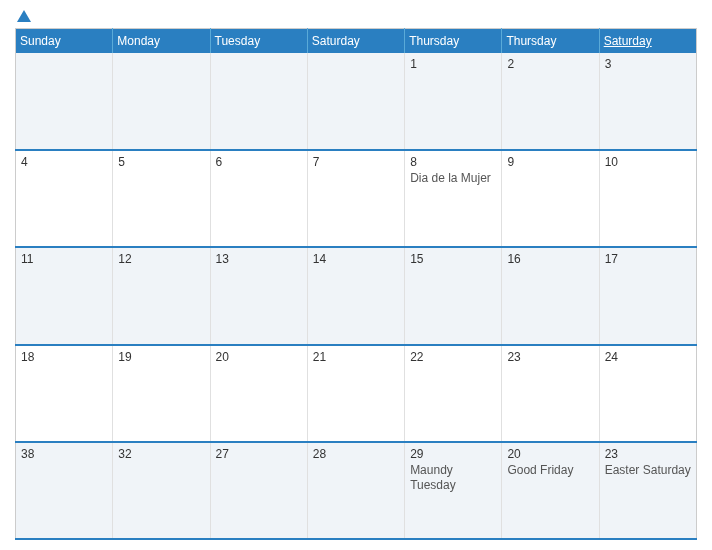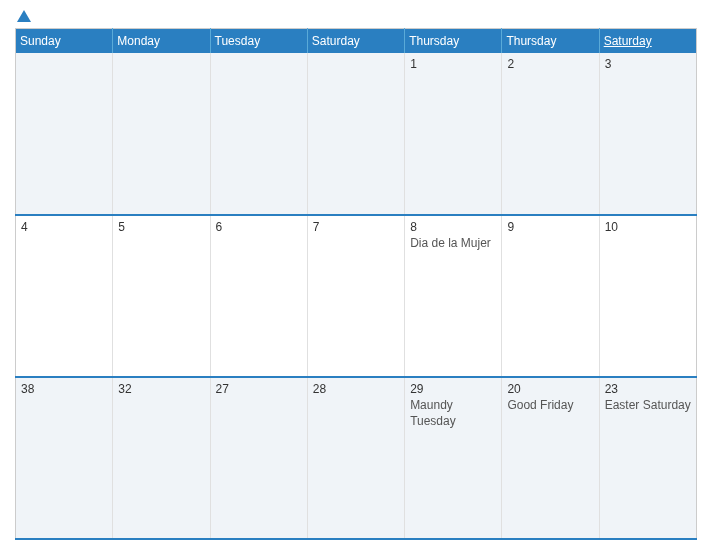--- a/index.html
+++ b/index.html
@@ -185,20 +185,66 @@
           </td>
           <td>
             <span class="day-num">9</span>
           </td>
           <td>
             <span class="day-num">10</span>
           </td>
         </tr>
         <tr>
           <td>
+            <span class="day-num">11</span>
+          </td>
+          <td>
+            <span class="day-num">12</span>
+          </td>
+          <td>
+            <span class="day-num">13</span>
+          </td>
+          <td>
+            <span class="day-num">14</span>
+          </td>
+          <td>
+            <span class="day-num">15</span>
+          </td>
+          <td>
+            <span class="day-num">16</span>
+          </td>
+          <td>
+            <span class="day-num">17</span>
+          </td>
+        </tr>
+        <tr>
+          <td>
+            <span class="day-num">18</span>
+          </td>
+          <td>
+            <span class="day-num">19</span>
+          </td>
+          <td>
+            <span class="day-num">20</span>
+          </td>
+          <td>
+            <span class="day-num">21</span>
+          </td>
+          <td>
+            <span class="day-num">22</span>
+          </td>
+          <td>
+            <span class="day-num">23</span>
+          </td>
+          <td>
+            <span class="day-num">24</span>
+          </td>
+        </tr>
+        <tr>
+          <td>
             <span class="day-num">38</span>
           </td>
           <td>
             <span class="day-num">32</span>
           </td>
           <td>
             <span class="day-num">27</span>
           </td>
           <td>
             <span class="day-num">28</span>

